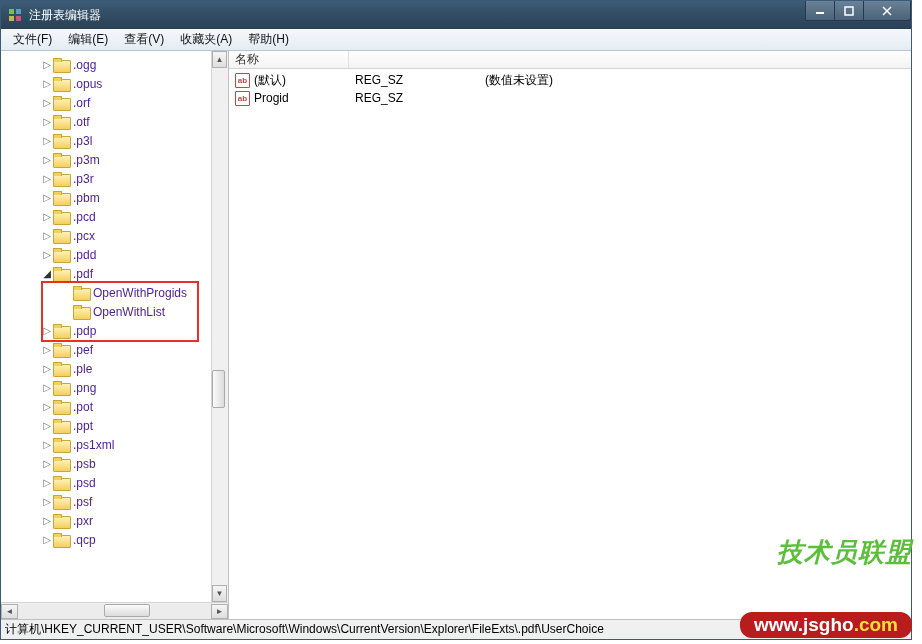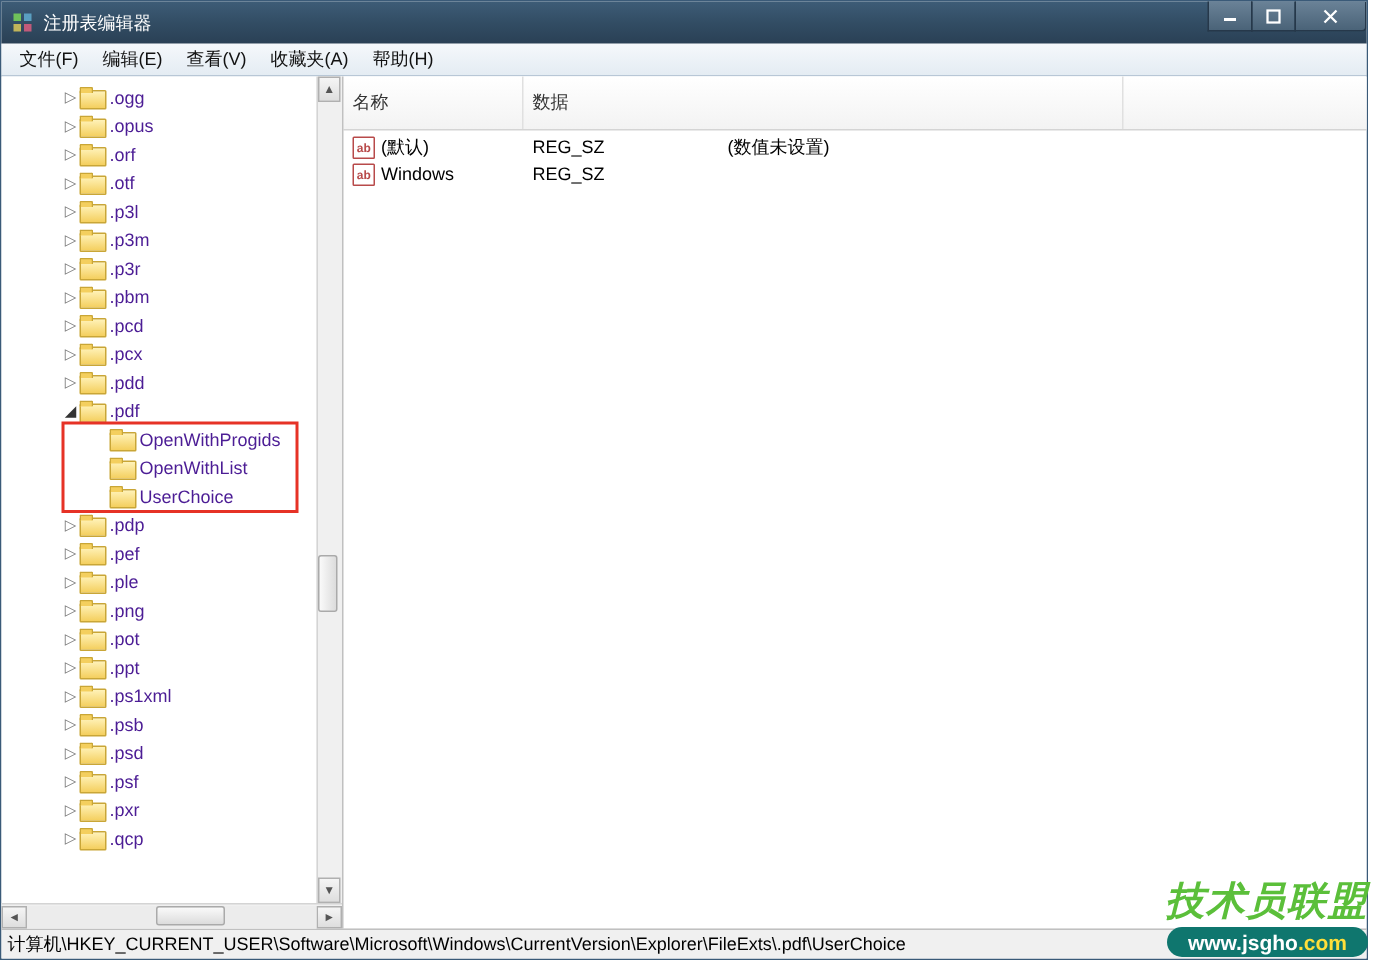--- a/index.html
+++ b/index.html
@@ -169,21 +169,21 @@
   border: 2px solid #e63226;
   pointer-events: none;
 }
 
 .list-pane {
   flex: 1;
   display: flex;
   flex-direction: column;
 }
 .list-header {
-  height: 36px;
+  height: 18px;
   display: flex;
   align-items: flex-start;
   background: linear-gradient(to bottom,#ffffff,#f3f3f3);
   border-bottom: 1px solid #d4d4d4;
   font-family: Liberation Mono, monospace;
 }
 .list-header .col {
   padding-left: 6px;
   height: 100%;
   display: flex;
@@ -229,26 +229,27 @@
 }
 .watermark .line1 {
   font-size: 26px;
   font-weight: bold;
   color: #5bbf3a;
   font-style: italic;
   letter-spacing: 1px;
 }
 .watermark .line2 {
   display: inline-block;
-  background: #0f766e;
+  background: #b91c1c;
   color: #fff;
-  font-size: 14px;
+  font-size: 19px;
   padding: 2px 14px;
   border-radius: 12px;
   font-weight: bold;
+  margin-top: 42px;
 }
 .watermark .line2 .dot { color: #ffdf3a; }
 </style>
 </head>
 <body>
 
 <div class="window">
 
   <div class="titlebar">
     <span class="win-icon">
@@ -356,25 +357,20 @@
           <div class="tree-row" style="padding-left: 60px;">
             <span class="expander"></span>
             <span class="folder-icon"></span>
             <span class="label">OpenWithProgids</span>
           </div>
           <div class="tree-row" style="padding-left: 60px;">
             <span class="expander"></span>
             <span class="folder-icon"></span>
             <span class="label">OpenWithList</span>
           </div>
-          <div class="tree-row" style="padding-left: 60px;">
-            <span class="expander"></span>
-            <span class="folder-icon"></span>
-            <span class="label">UserChoice</span>
-          </div>
           <div class="tree-row" style="padding-left: 40px;">
             <span class="expander">▷</span>
             <span class="folder-icon"></span>
             <span class="label">.pdp</span>
           </div>
           <div class="tree-row" style="padding-left: 40px;">
             <span class="expander">▷</span>
             <span class="folder-icon"></span>
             <span class="label">.pef</span>
           </div>
@@ -442,36 +438,35 @@
         <div class="track">
             <div class="thumb"></div>
           </div>
         <div class="arrow">►</div>
       </div>
     </div>
 
     <div class="list-pane">
       <div class="list-header">
         <div class="col" id="col-name" style="width: 120px;">名称</div>
-        <div class="col" id="col-data" style="width: 400px;">数据</div>
       </div>
       <div class="list-body" id="list-body">
 
       <div class="list-row">
             <div class="cell" style="width: 120px;">
               <span class="reg-icon">ab</span>
               <span>(默认)</span>
             </div>
             <div class="cell" style="width: 130px;">REG_SZ</div>
             <div class="cell" style="width: 400px;">(数值未设置)</div>
           </div>
           <div class="list-row">
             <div class="cell" style="width: 120px;">
               <span class="reg-icon">ab</span>
-              <span>Windows</span>
+              <span>Progid</span>
             </div>
             <div class="cell" style="width: 130px;">REG_SZ</div>
           </div>
         </div>
     </div>
 
   </div>
 
   <div class="statusbar">
     <span>计算机\HKEY_CURRENT_USER\Software\Microsoft\Windows\CurrentVersion\Explorer\FileExts\.pdf\UserChoice</span>

